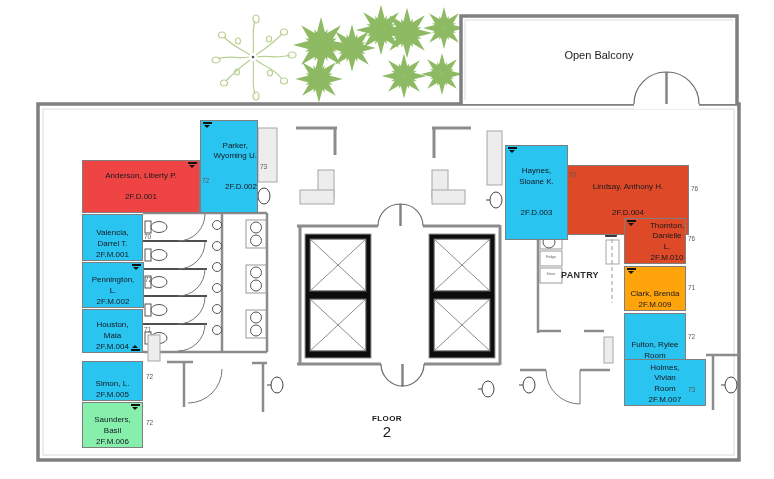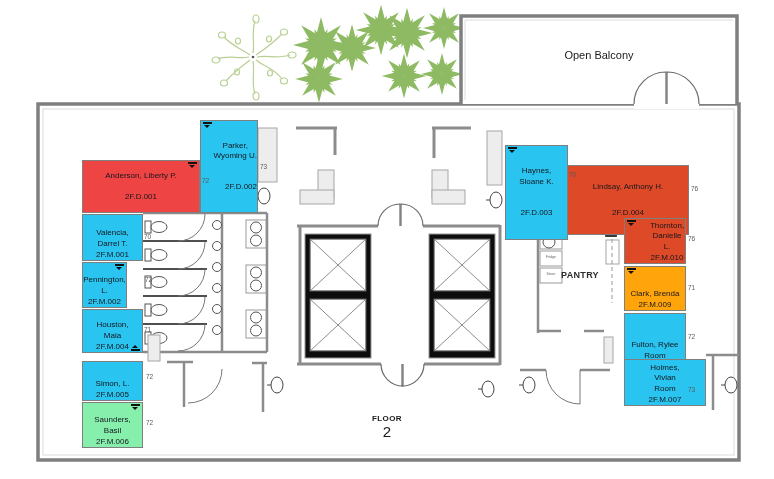--- a/index.html
+++ b/index.html
@@ -269,21 +269,21 @@
         </div>
         <div class="rcode">2F.D.002</div>
       </div>
       <div class="room center" style="left: 82px; top: 214px; width: 61px; height: 47px; background: rgb(41, 196, 240);">
         <div>
           <div>Valencia,</div>
           <div>Darrel T.</div>
         </div>
         <div class="rcode">2F.M.001</div>
       </div>
-      <div class="room center" style="left: 82px; top: 262px; width: 45px; height: 46px; background: rgb(41, 196, 240);">
+      <div class="room center" style="left: 82px; top: 262px; width: 62px; height: 46px; background: rgb(41, 196, 240);">
         <div class="sensor tr"></div>
         <div>
           <div>Pennington,</div>
           <div>L.</div>
         </div>
         <div class="rcode">2F.M.002</div>
       </div>
       <div class="room center" style="left: 82px; top: 309px; width: 61px; height: 44px; background: rgb(41, 196, 240);">
         <div class="sensor br"></div>
         <div>

